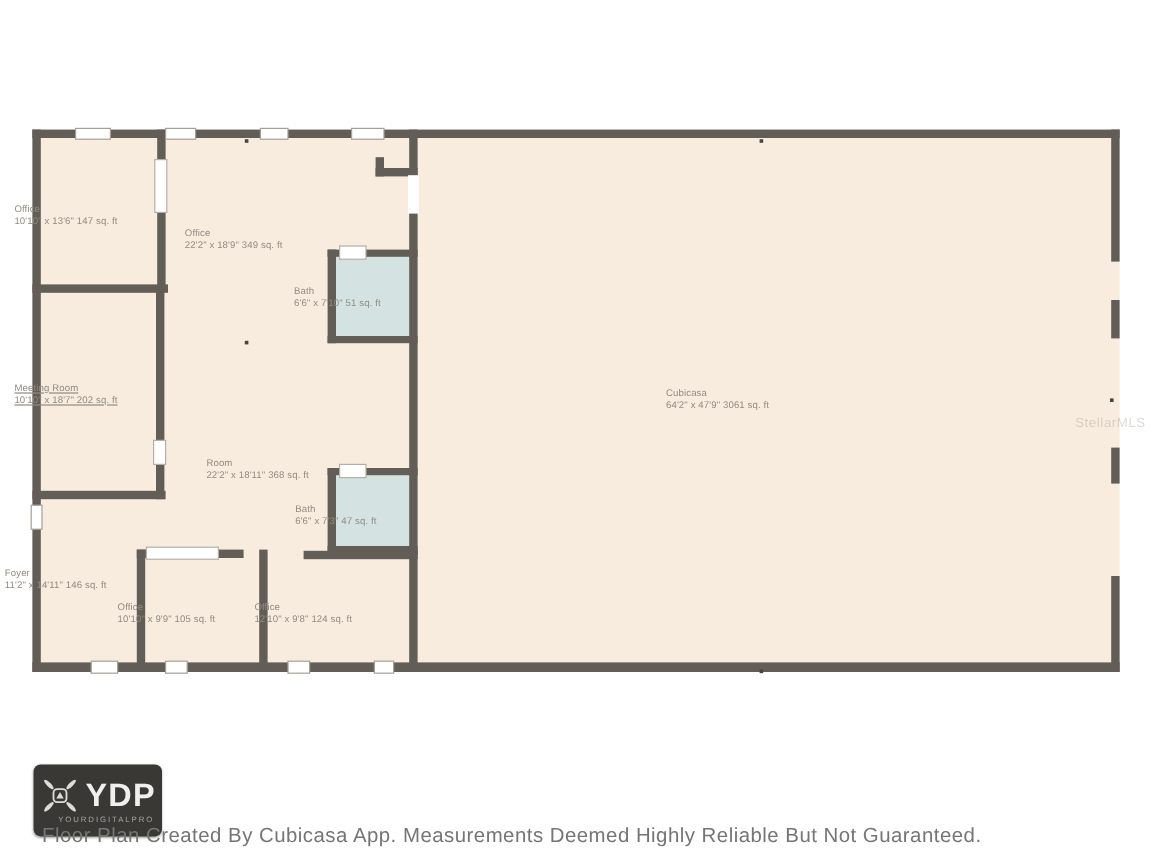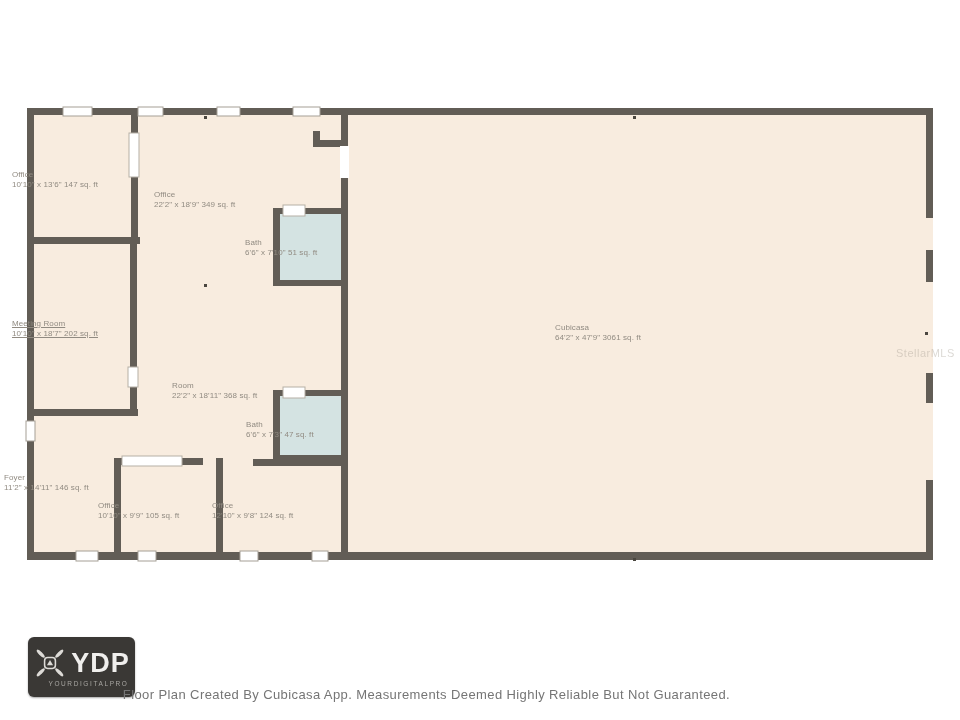--- a/index.html
+++ b/index.html
@@ -33,21 +33,21 @@
   .logo-abbr{
     color:#f0efed;font-size:27px;font-weight:bold;line-height:26px;
     letter-spacing:1px;font-family:"Liberation Sans",sans-serif;
   }
   .logo-sub{
     color:#a8a6a2;font-size:6.5px;letter-spacing:1.6px;line-height:8px;
     margin-top:0px;padding-left:14px;
   }
   .disclaimer{
     position:absolute;left:0;top:687px;width:853px;text-align:center;
-    color:#757575;font-size:13px;letter-spacing:0.4px;z-index:8;
+    color:#757575;font-size:17px;letter-spacing:0.4px;z-index:8;
   }
 </style>
 </head>
 <body>
 
 <svg class="plan-svg" viewBox="0 0 960 720" aria-hidden="true">
 
   <rect x="27" y="108" width="906" height="452" fill="#f8ecdf"></rect>
 
   <rect x="279" y="212" width="63" height="70" fill="#d4e3e2"></rect>

